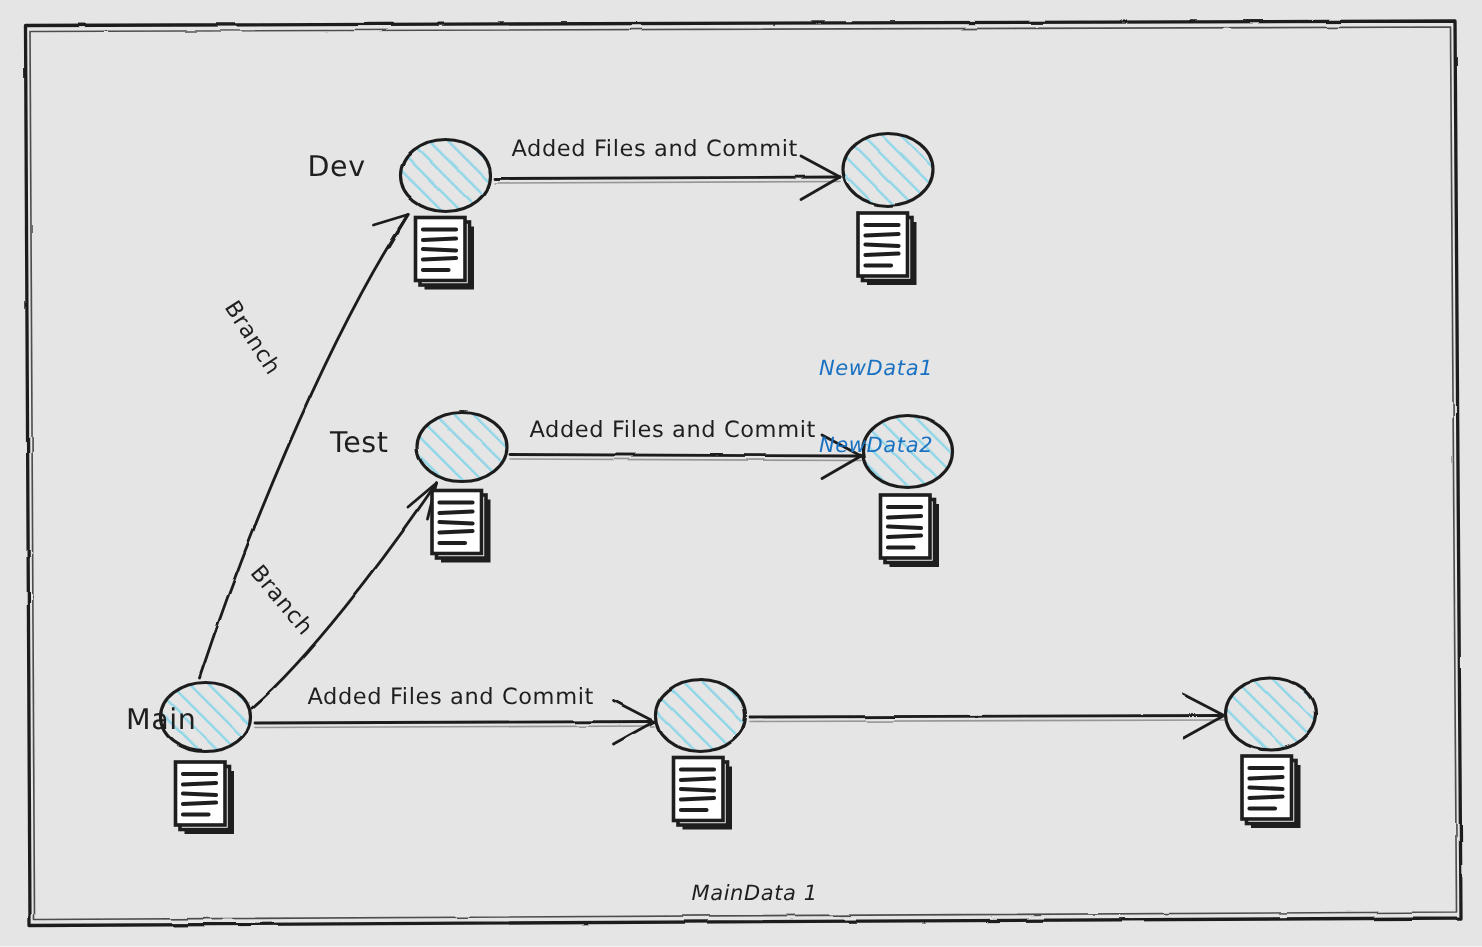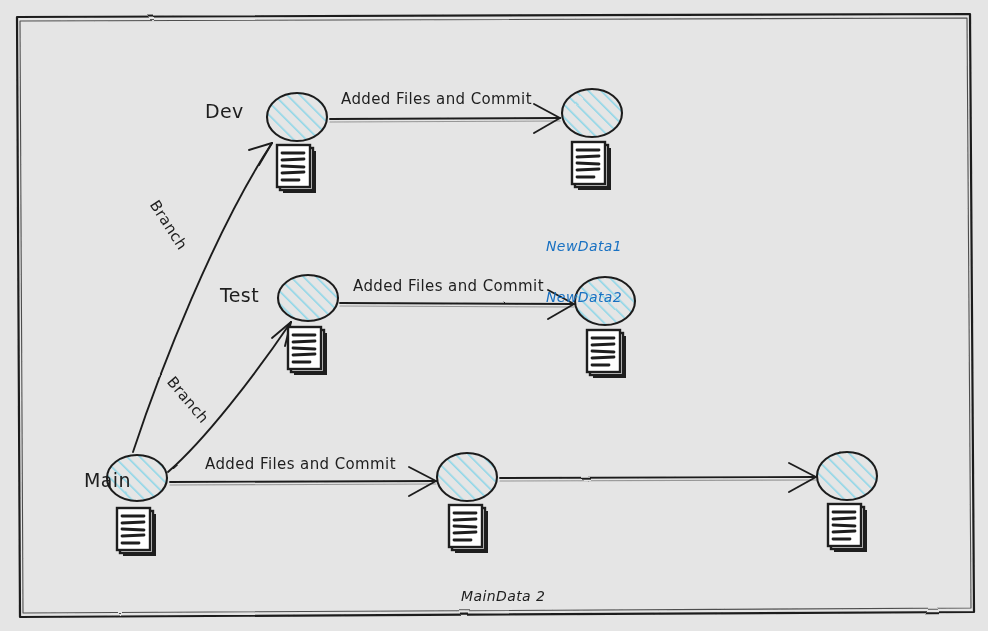--- a/index.html
+++ b/index.html
@@ -194,17 +194,17 @@
   <div class="txt edge-label" style="left:205px; top:455px;">Added Files and Commit</div>
 
   <div class="txt edge-label branch-label" style="left:161px; top:197px; transform:rotate(57deg);">Branch</div>
   <div class="txt edge-label branch-label" style="left:177px; top:373px; transform:rotate(50deg);">Branch</div>
 
   <div class="txt data-label blue" style="left:546px; top:204px;text-align:center;">
     <div>NewData1</div>
     <div>NewData2</div>
   </div>
   <div class="txt data-label black" style="left:461px; top:554px;">
-    <div>MainData 2</div>
+    <div>MainData 1</div>
     
   </div>
 
 </div>
 
 </body></html>

